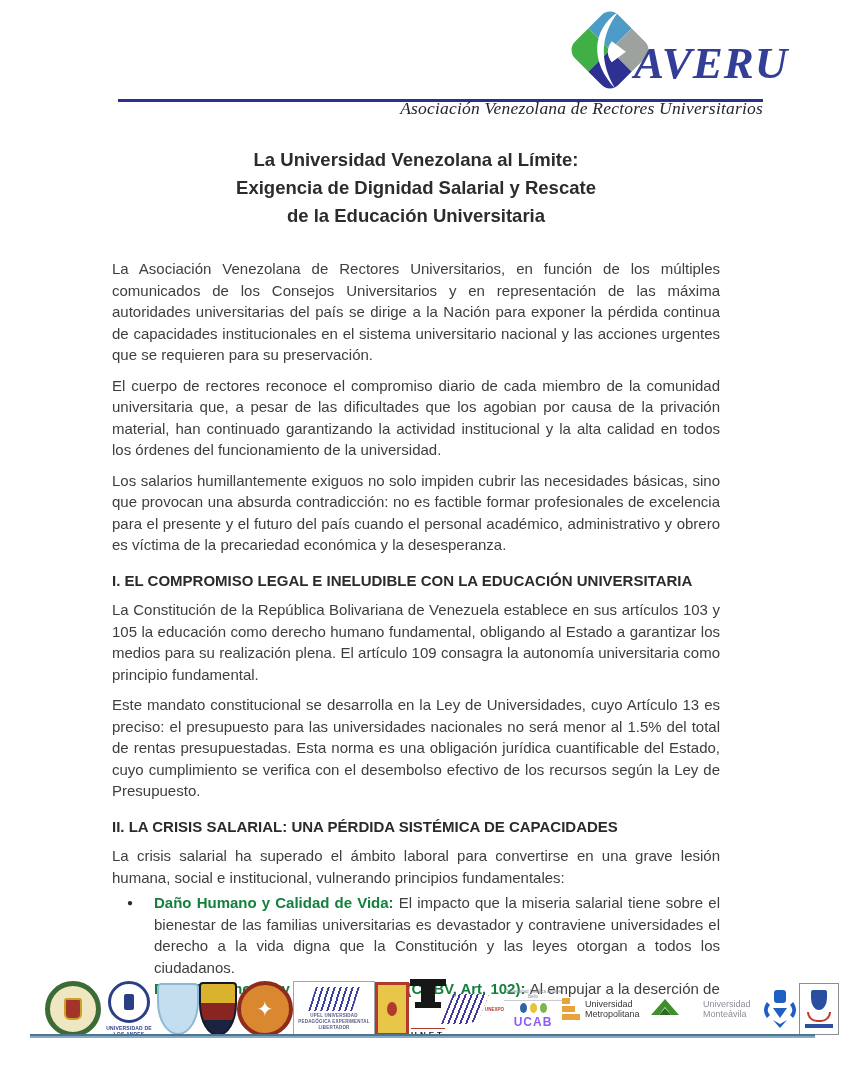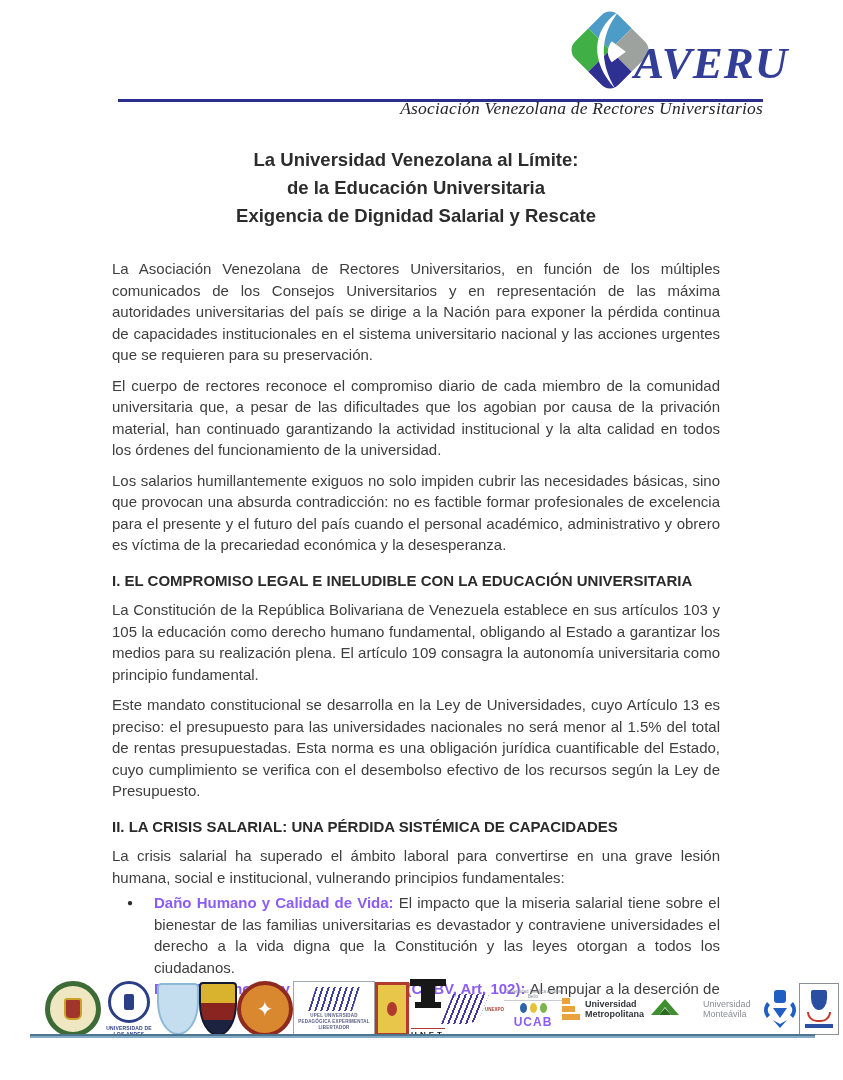--- a/index.html
+++ b/index.html
@@ -39,21 +39,21 @@
     margin:14px 0 8px 0;font-size:15px;line-height:21.5px;font-weight:bold;
     color:#2b2b2b;text-align:left;
   }
   ul.bullets{margin:0;padding:0 0 0 42px;list-style:none;}
   ul.bullets li{
     position:relative;font-size:15px;line-height:21.5px;text-align:justify;color:#3e3e3e;
   }
   ul.bullets li::before{
     content:"\25CF";position:absolute;left:-27px;top:0;font-size:10px;color:#2b2b2b;
   }
-  .b-label{font-weight:bold;color:#8b5cf6;}
+  .b-label{font-weight:bold;color:#15803d;}
   
   .footer{position:absolute;left:0;right:0;top:976px;height:104px;}
   .logo-strip{
     position:absolute;top:4px;left:45px;right:48px;height:58px;
     display:flex;align-items:center;justify-content:space-between;
   }
   .logo{display:flex;flex-direction:column;align-items:center;justify-content:center;}
   .footer-rule{
     position:absolute;top:58px;left:30px;right:28px;height:4px;
     background:linear-gradient(180deg,#4f758f 0 2px,#82abc7 2px 4px);
@@ -99,21 +99,21 @@
   .logo-ucab .d1{background:#2e63a8;} .logo-ucab .d2{background:#e8c23a;} .logo-ucab .d3{background:#7ab648;}
   .ucab-top{font-size:4.5px;color:#8a8f96;line-height:5px;text-align:center;width:58px;
     border-bottom:1px solid #c8ccd0;padding-bottom:1px;}
   .ucab-text{font-size:12px;font-weight:bold;color:#8b5cf6;letter-spacing:1px;}
   .logo-unimet{flex-direction:row;gap:5px;align-items:center;}
   .unimet-glyph{display:flex;flex-direction:column;gap:2px;align-items:flex-start;}
   .unimet-glyph i{display:block;height:6px;background:#e8a33d;}
   .unimet-glyph i:nth-child(1){width:8px;}
   .unimet-glyph i:nth-child(2){width:13px;}
   .unimet-glyph i:nth-child(3){width:18px;}
-  .unimet-text{font-size:9px;font-weight:bold;color:#33363b;line-height:10px;width:64px;}
+  .unimet-text{font-size:9px;font-weight:normal;color:#33363b;line-height:10px;width:64px;}
   .logo-monteavila{flex-direction:row;gap:22px;align-items:center;}
   .monteavila-text{font-size:9px;color:#8a8f96;line-height:10px;width:58px;}
   .logo-bluefig svg{display:block;}
   .box-crest{width:38px;height:50px;background:#fff;border:1px solid #8a8f96;
     display:flex;flex-direction:column;align-items:center;justify-content:center;gap:2px;}
   .box-crest .shield{width:16px;height:20px;background:#2b4fa0;
     border-radius:2px 2px 50% 50%/2px 2px 60% 60%;}
   .box-crest .arc{width:20px;height:8px;border:2px solid #c0392b;border-top:none;
     border-radius:0 0 12px 12px;}
   .box-crest .bar{width:28px;height:4px;background:#2b4fa0;}
@@ -146,22 +146,22 @@
       </span>
       <span class="brand-name">AVERU</span>
     </div>
     <div class="header-rule"></div>
     <div class="tagline">Asociación Venezolana de Rectores Universitarios</div>
   </div>
 
   <div class="content">
     <div class="doc-title">
       <div>La Universidad Venezolana al Límite:</div>
+      <div>Exigencia de Dignidad Salarial y Rescate</div>
       <div>de la Educación Universitaria</div>
-      <div>Exigencia de Dignidad Salarial y Rescate</div>
     </div>
 
     <p class="para first">La Asociación Venezolana de Rectores Universitarios, en función de los múltiples comunicados de los Consejos Universitarios y en representación de las máxima autoridades universitarias del país se dirige a la Nación para exponer la pérdida continua de capacidades institucionales en el sistema universitario nacional y las acciones urgentes que se requieren para su preservación.</p>
     <p class="para">El cuerpo de rectores reconoce el compromiso diario de cada miembro de la comunidad universitaria que, a pesar de las dificultades que los agobian por causa de la privación material, han continuado garantizando la actividad institucional y la alta calidad en todos los órdenes del funcionamiento de la universidad.</p>
     <p class="para">Los salarios humillantemente exiguos no solo impiden cubrir las necesidades básicas, sino que provocan una absurda contradicción: no es factible formar profesionales de excelencia para el presente y el futuro del país cuando el personal académico, administrativo y obrero es víctima de la precariedad económica y la desesperanza.</p>
 
     <h2 class="sec-heading">I. EL COMPROMISO LEGAL E INELUDIBLE CON LA EDUCACIÓN UNIVERSITARIA</h2>
     <p class="para">La Constitución de la República Bolivariana de Venezuela establece en sus artículos 103 y 105 la educación como derecho humano fundamental, obligando al Estado a garantizar los medios para su realización plena. El artículo 109 consagra la autonomía universitaria como principio fundamental.</p>
     <p class="para">Este mandato constitucional se desarrolla en la Ley de Universidades, cuyo Artículo 13 es preciso: el presupuesto para las universidades nacionales no será menor al 1.5% del total de rentas presupuestadas. Esta norma es una obligación jurídica cuantificable del Estado, cuyo cumplimiento se verifica con el desembolso efectivo de los recursos según la Ley de Presupuesto.</p>
 

